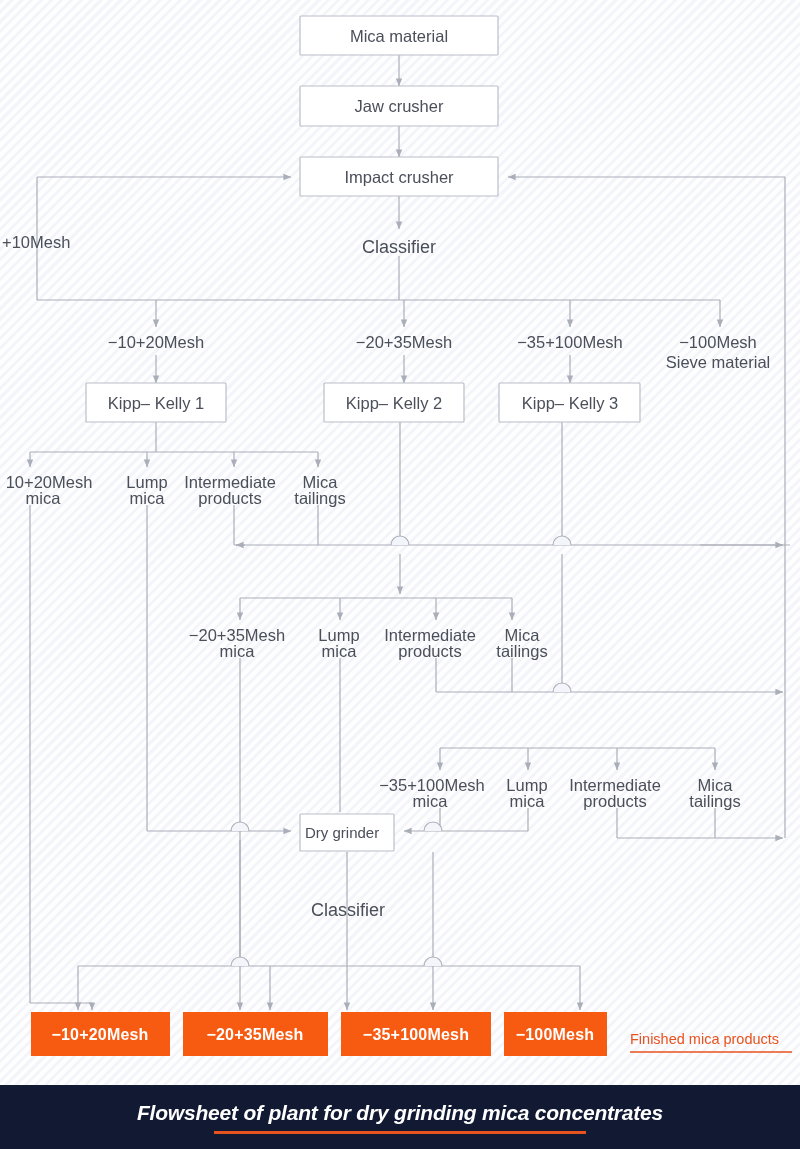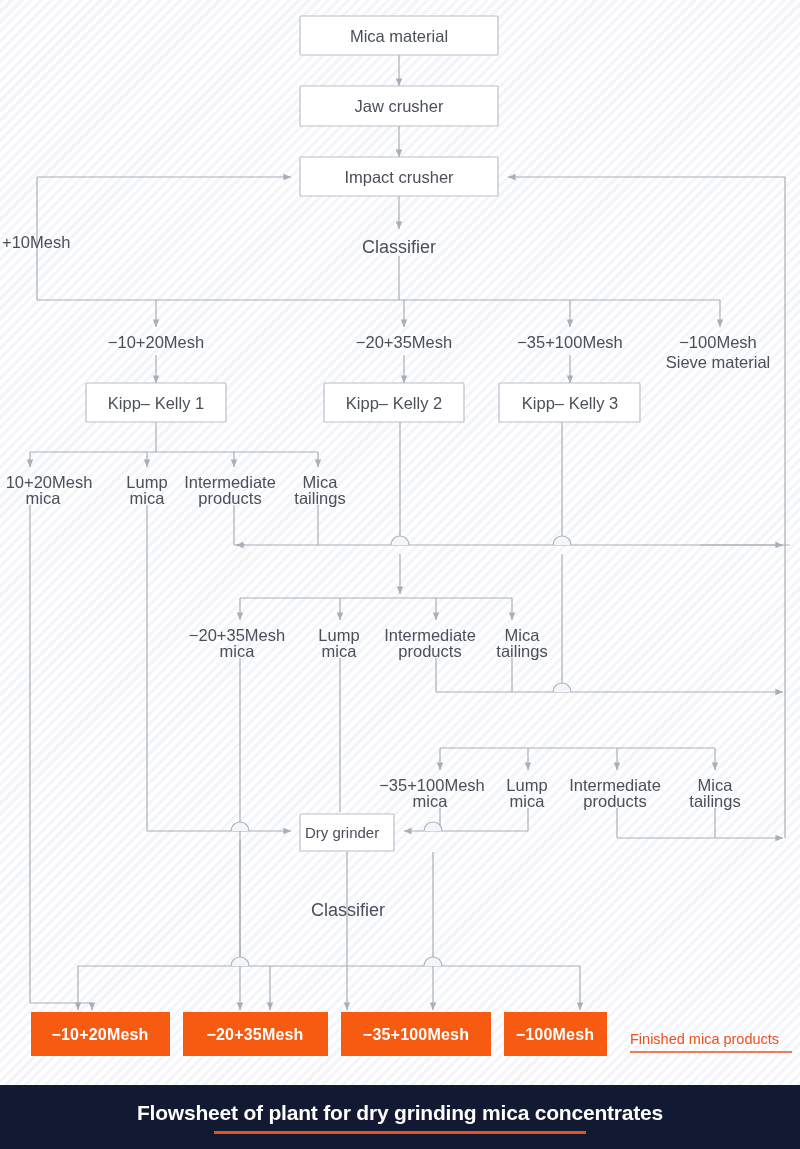--- a/index.html
+++ b/index.html
@@ -25,20 +25,21 @@
   .bx{fill:#ffffff;stroke:#b9bec8;stroke-width:1.2;}
   .obx{fill:#f75b11;stroke:none;}
   .txt{fill:#4a4f59;font-family:"Liberation Sans","DejaVu Sans",sans-serif;font-size:16.5px;}
   .txt-box{font-size:16.5px;}
   .txt-o{fill:#ffffff;font-size:16px;font-weight:600;letter-spacing:.2px;}
   .txt-fin{fill:#e8521f;font-size:14.5px;}
   .c{text-anchor:middle;}
   .caption-bar{
     position:absolute;left:0;top:1085px;width:800px;height:64px;
     background:#121a33;
+    font-style:italic;
   }
   .caption-inner{
     position:absolute;left:0;top:0;width:800px;height:64px;
     display:flex;flex-direction:column;align-items:center;justify-content:center;
   }
   .caption-text{
     color:#ffffff;font-size:21px;font-weight:bold;
     font-family:"Liberation Sans","DejaVu Sans",sans-serif;
     letter-spacing:-.2px;white-space:nowrap;
   }

